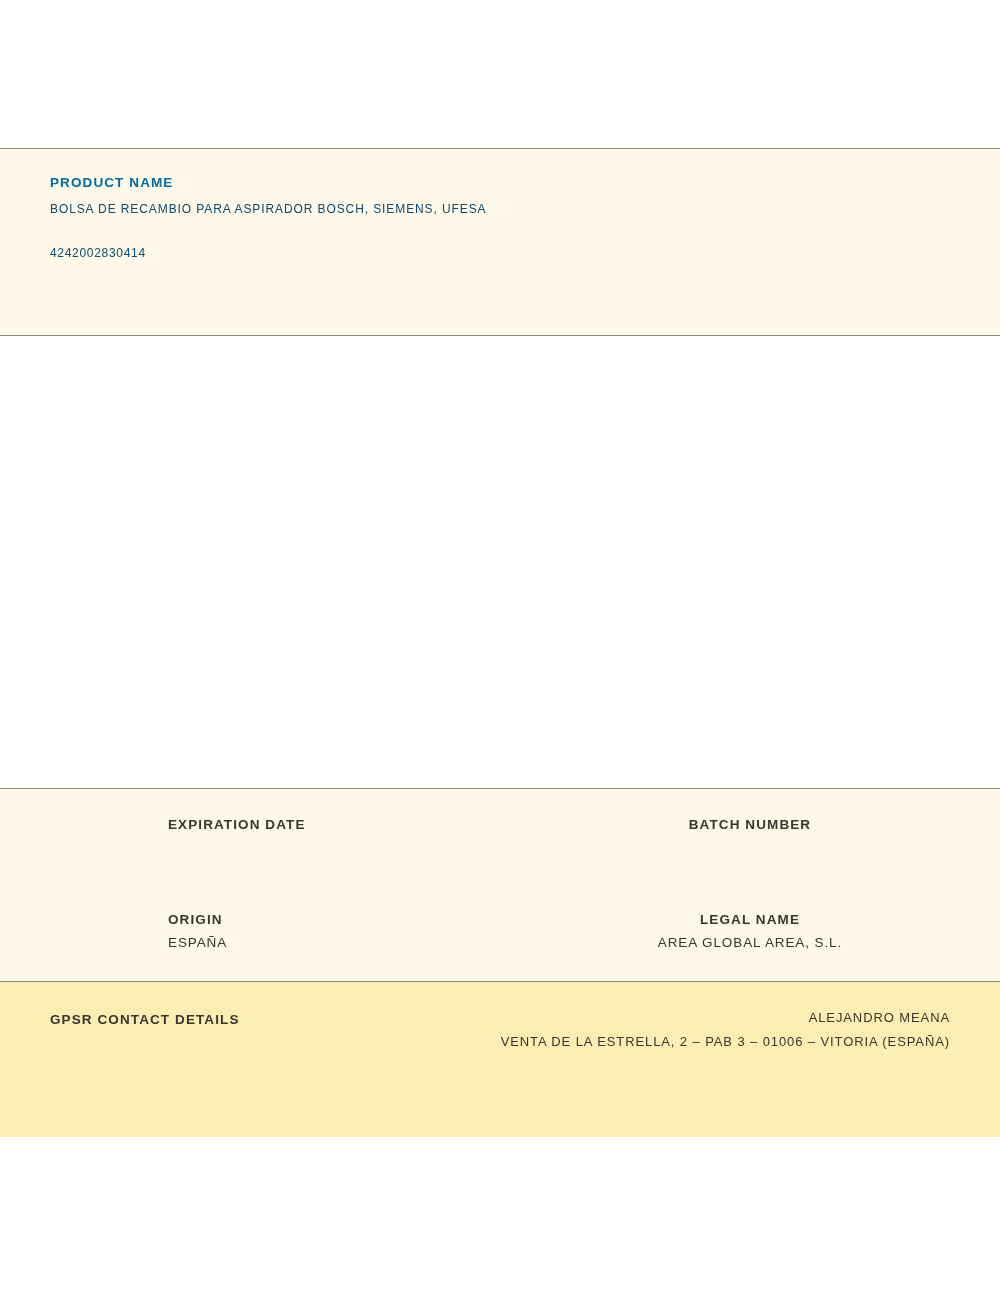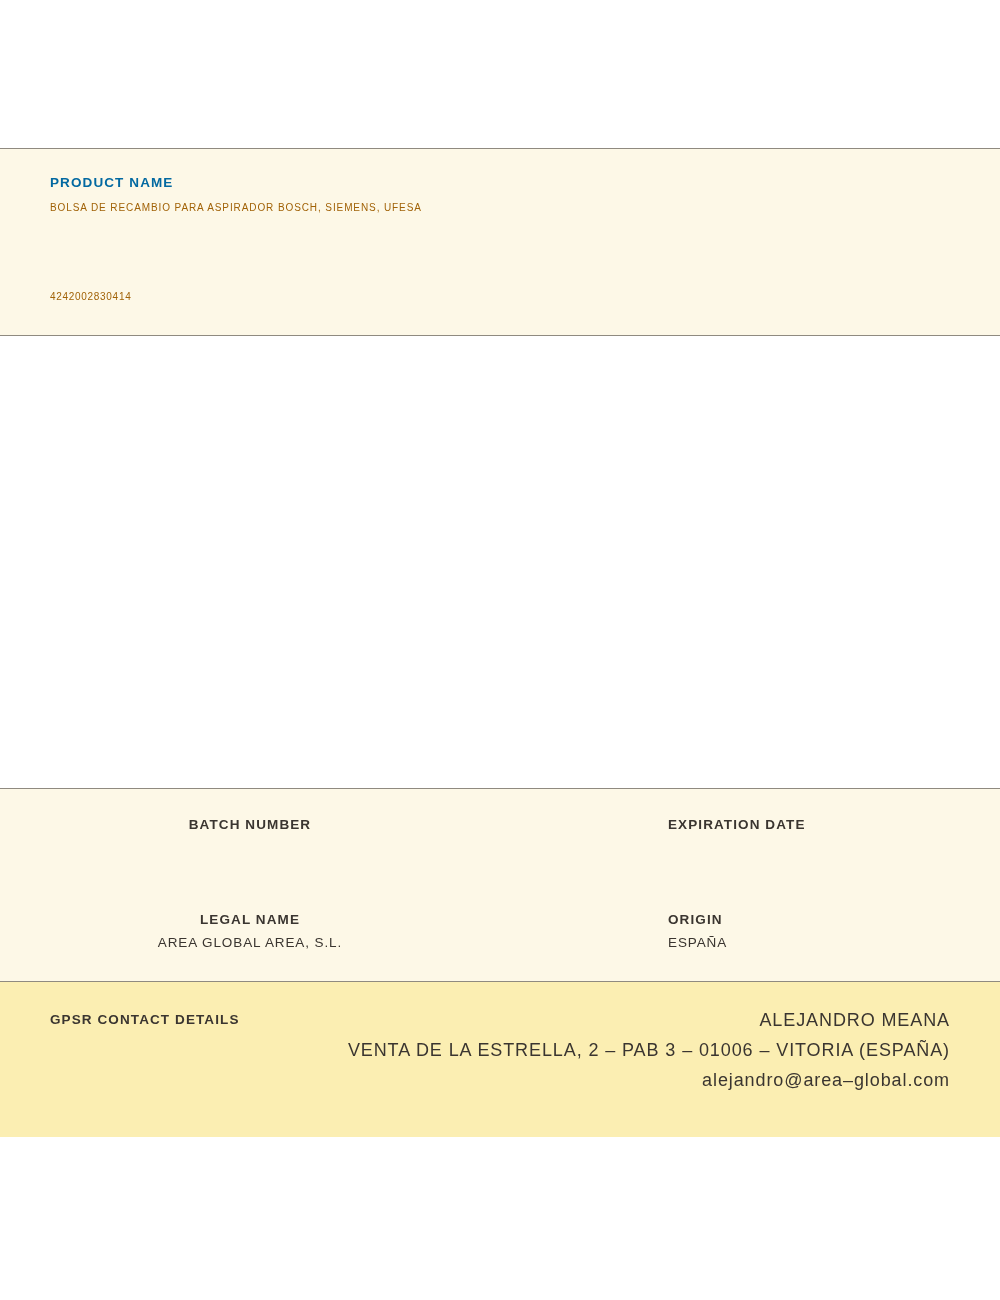--- a/index.html
+++ b/index.html
@@ -40,28 +40,27 @@
   }
 
   .field-label {
     font-size: 13.5px;
     font-weight: bold;
     letter-spacing: 1.1px;
     color: #0369a1;
     margin: 0 0 12px 0;
   }
   .field-value {
-    font-size: 10px;
+    font-size: 12px;
     letter-spacing: 0.9px;
-    color: #a16207;
+    color: #0c4a6e;
     margin: 0;
   }
   .field-value.mono-num {
     letter-spacing: 0.7px;
-    margin-top: 48px;
   }
   .spacer-field {
     height: 30px;
   }
 
   
   .middle-blank {
     flex: 0 0 452px;
     background: #ffffff;
   }
@@ -121,21 +120,21 @@
     font-weight: bold;
     letter-spacing: 1.1px;
     color: #3a3530;
     padding-top: 2px;
     text-align: center;
   }
   .gpsr-lines {
     text-align: right;
   }
   .gpsr-line {
-    font-size: 18px;
+    font-size: 13px;
     letter-spacing: 0.9px;
     color: #3a3530;
     margin: 0 0 9px 16px;
   }
   .gpsr-line:last-child {
     margin-bottom: 0;
   }
 
   .bottom-blank {
     flex: 1;
@@ -153,48 +152,47 @@
     <p class="field-label">PRODUCT NAME</p>
     <p class="field-value">BOLSA DE RECAMBIO PARA ASPIRADOR BOSCH, SIEMENS, UFESA</p>
     <div class="spacer-field"></div>
     <p class="field-value mono-num">4242002830414</p>
   </section>
 
   <div class="middle-blank"></div>
 
   <section class="batch-block">
     <div class="two-col">
+      <div class="col right">
+        <p class="col-head">EXPIRATION DATE</p>
+        <p class="col-val"></p>
+      </div>
       <div class="col">
         <p class="col-head">BATCH NUMBER</p>
-        <p class="col-val"></p>
-      </div>
-      <div class="col right">
-        <p class="col-head">EXPIRATION DATE</p>
         <p class="col-val"></p>
       </div>
     </div>
 
     <div class="row-gap"></div>
 
     <div class="two-col">
+      <div class="col right">
+        <p class="col-head">ORIGIN</p>
+        <p class="col-val">ESPAÑA</p>
+      </div>
       <div class="col">
         <p class="col-head">LEGAL NAME</p>
         <p class="col-val">AREA GLOBAL AREA, S.L.</p>
-      </div>
-      <div class="col right">
-        <p class="col-head">ORIGIN</p>
-        <p class="col-val">ESPAÑA</p>
       </div>
     </div>
   </section>
 
   <section class="gpsr-block">
     <div class="gpsr-label">GPSR CONTACT DETAILS</div>
     <div class="gpsr-lines">
       <p class="gpsr-line">ALEJANDRO MEANA</p>
       <p class="gpsr-line">VENTA DE LA ESTRELLA, 2 – PAB 3 – 01006 – VITORIA (ESPAÑA)</p>
-      <p class="gpsr-line">alejandro@area–global.com</p>
     </div>
   </section>
 
   <div class="bottom-blank"></div>
 
 </div>
 
 </body></html>

